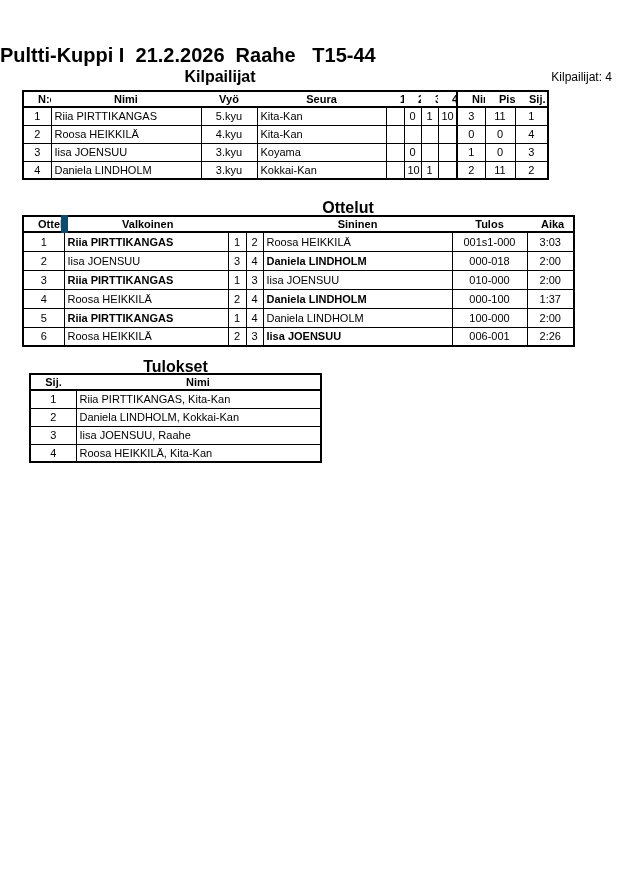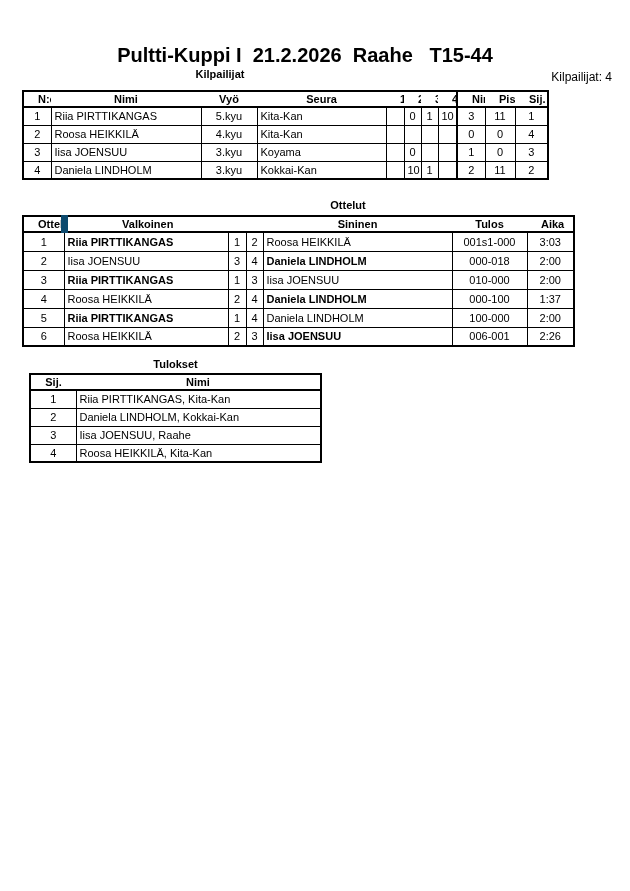--- a/index.html
+++ b/index.html
@@ -2,24 +2,24 @@
 <html><head>
 <meta charset="utf-8">
 <style>
   html, body { margin:0; padding:0; }
   body {
     width:630px; height:891px; background:#ffffff; position:relative;
     font-family:"Liberation Sans", sans-serif; color:#000000;
   }
   .abs { position:absolute; }
   .title {
-    top:44px; left:0; width:610px; text-align:center;
+    top:44px; left:0; width:610px; text-align:left;
     font-size:20px; font-weight:bold; white-space:pre;
   }
-  .section-label { font-size:11px; font-weight:bold; text-align:center; }
+  .section-label { font-size:16px; font-weight:bold; text-align:center; }
   #lbl-kilpailijat { top:68px; left:70px;  width:300px; }
   #lbl-ottelut     { top:199px; left:198px; width:300px; }
   #lbl-tulokset    { top:358px; left:28px;  width:295px; }
   .count-label { top:70px; right:18px; font-size:12px; }
 
   table { position:absolute; border-collapse:collapse; table-layout:fixed; }
   td, th {
     padding:0 3px; font-size:11px; overflow:hidden; white-space:nowrap;
     vertical-align:middle; box-sizing:border-box;
   }

